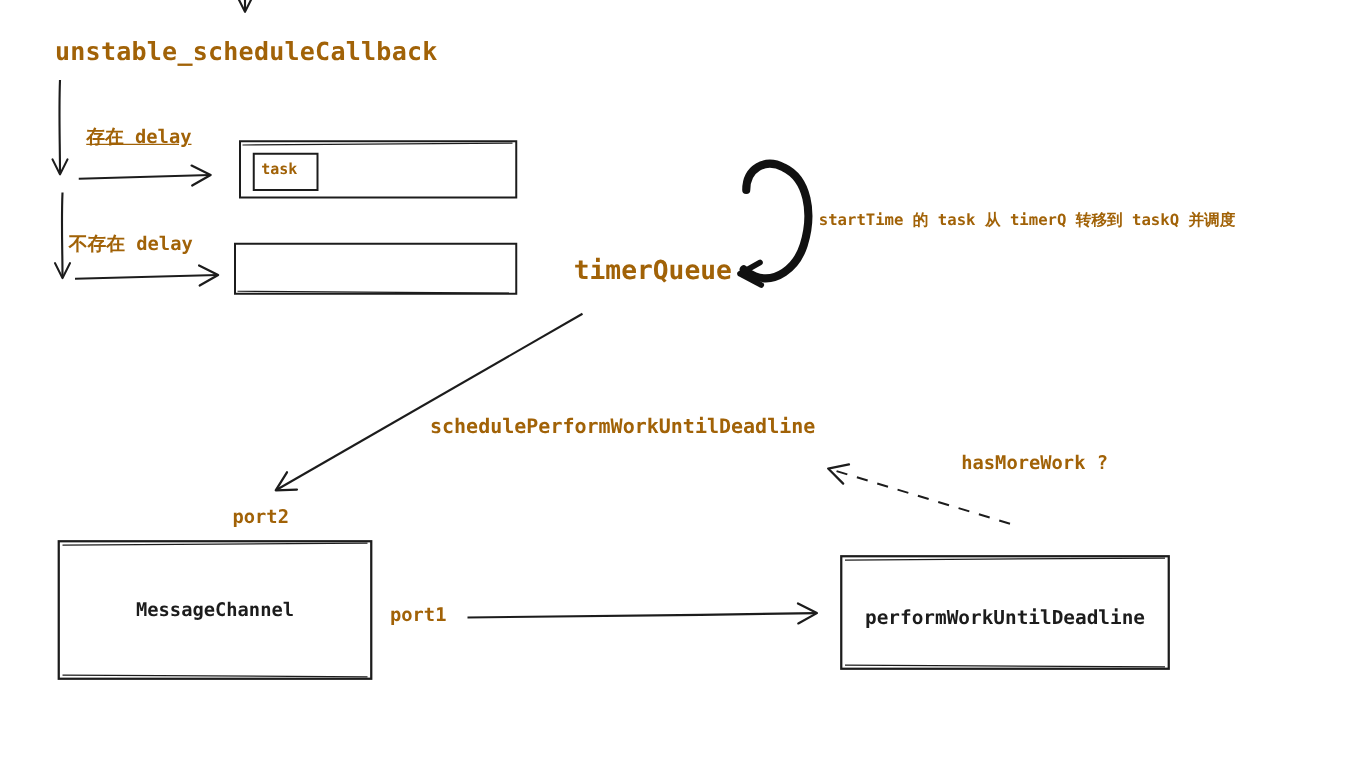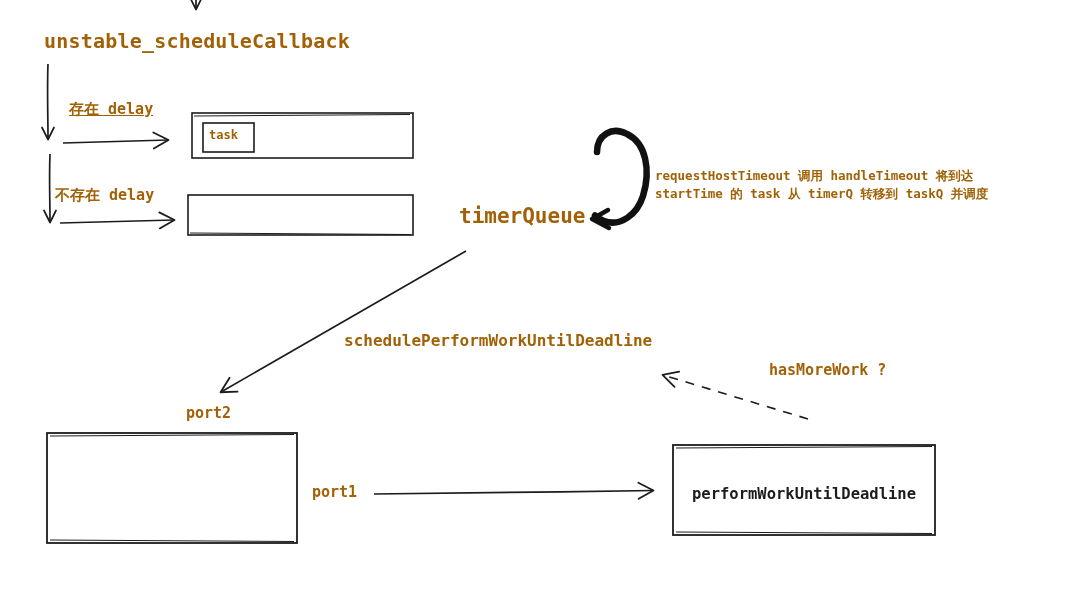--- a/index.html
+++ b/index.html
@@ -100,24 +100,24 @@
 
   <div class="lbl title">unstable_scheduleCallback</div>
 
   <div class="lbl delay-exists">存在 delay</div>
   <div class="lbl delay-missing">不存在 delay</div>
 
   <div class="lbl task-label">task</div>
   <div class="lbl task-queue">timerQueue</div>
 
   <div class="lbl annotation">
-    <div>requestHostTimeout 调用 handleTimeout 将到达</div>
     <div>startTime 的 task 从 timerQ 转移到 taskQ 并调度</div>
   </div>
 
   <div class="lbl spwud">schedulePerformWorkUntilDeadline</div>
   <div class="lbl has-more-work">hasMoreWork ?</div>
   <div class="lbl port2">port2</div>
   <div class="lbl port1">port1</div>
 
+  <div class="box-text message-channel">MessageChannel</div>
   <div class="box-text perform-work">performWorkUntilDeadline</div>
 
 </div>
 
 </body></html>

